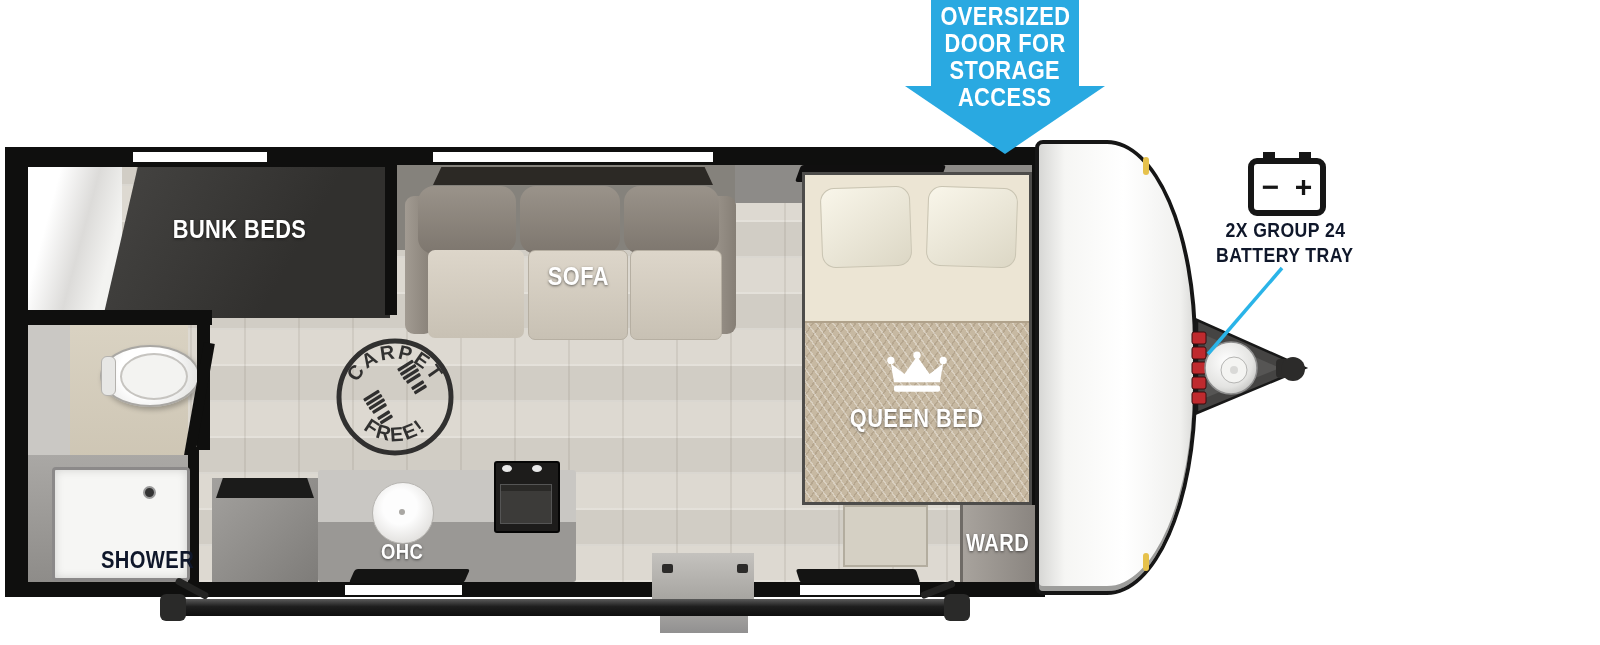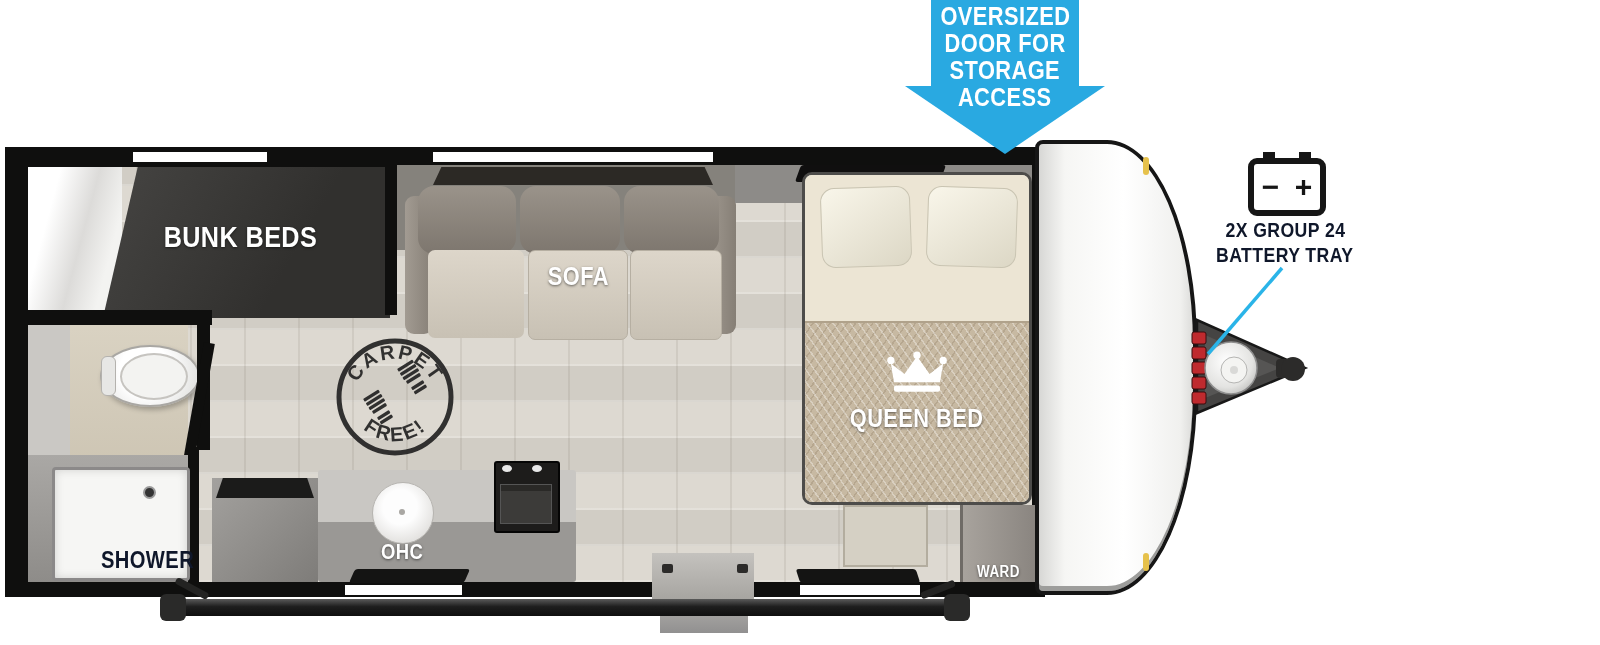--- a/index.html
+++ b/index.html
@@ -29,21 +29,21 @@
 <div id="canvas">
 
   <div class="abs wall" style="left:5px;top:147px;width:1040px;height:450px;"></div>
   <div class="abs floor" style="left:28px;top:167px;width:1004px;height:415px;"></div>
 
   <div class="abs" style="left:28px;top:167px;width:94px;height:143px;
               background:linear-gradient(105deg,#ffffff 25%,#dcdbd9 55%,#f3f3f1 80%);"></div>
   <div class="abs" style="left:100px;top:167px;width:290px;height:151px;
               background:linear-gradient(120deg,#464543,#31302e 65%);
               clip-path:polygon(13% 0,100% 0,100% 100%,1% 100%);"></div>
-  <div class="lbl lt" style="left:140px;top:220px;width:200px;font-size:30px;">
+  <div class="lbl lt" style="left:140px;top:214px;width:200px;font-size:26px;">
     <span class="cond">BUNK BEDS</span></div>
   <div class="abs wall" style="left:385px;top:147px;width:12px;height:168px;"></div>
   <div class="abs wall" style="left:5px;top:310px;width:207px;height:15px;"></div>
 
   <div class="abs" style="left:28px;top:325px;width:160px;height:257px;background:#cac8c4;"></div>
   <div class="abs" style="left:70px;top:325px;width:118px;height:132px;
               background:linear-gradient(180deg,#dcd4c2,#cfc6b2);opacity:.85;"></div>
   <div class="abs" style="left:100px;top:345px;width:96px;height:58px;border-radius:50%;
               background:radial-gradient(circle at 45% 40%,#ffffff 40%,#d9d9d7);
               border:2px solid #a9a7a3;box-shadow:2px 3px 5px rgba(0,0,0,.25);"></div>
@@ -116,21 +116,21 @@
               background:linear-gradient(180deg,#ddd6ca,#c8c1b4);border:1px solid #b6afa2;"></div>
   <div class="abs" style="left:630px;top:250px;width:90px;height:88px;border-radius:7px;
               background:linear-gradient(180deg,#ddd6ca,#c8c1b4);border:1px solid #b6afa2;"></div>
   <div class="lbl lt" style="left:498px;top:261px;width:160px;font-size:26px;">
     <span class="cond">SOFA</span></div>
 
   <div class="abs" style="left:735px;top:165px;width:297px;height:38px;background:#8d8b88;"></div>
   <div class="abs" style="left:798px;top:165px;width:145px;height:17px;background:#100f0f;
               border-radius:3px;transform:skewX(-20deg);"></div>
   <div class="abs" style="left:802px;top:172px;width:230px;height:333px;border:3px solid #4d4c4a;
-              border-radius:10px;box-sizing:border-box;background:#ece5d4;overflow:hidden;">
+              border-radius:0;box-sizing:border-box;background:#ece5d4;overflow:hidden;">
     <div class="abs" style="left:0;top:0;width:224px;height:146px;background:#ece5d4;
                 border-bottom:3px solid #f8f4e8;"></div>
     <div class="abs" style="left:16px;top:12px;width:88px;height:78px;border-radius:14px;
                 background:linear-gradient(145deg,#f9f6ea,#dcd7c5);border:1px solid #c9c4b2;
                 transform:rotate(-2deg);"></div>
     <div class="abs" style="left:122px;top:12px;width:88px;height:78px;border-radius:14px;
                 background:linear-gradient(145deg,#f9f6ea,#dcd7c5);border:1px solid #c9c4b2;
                 transform:rotate(2deg);"></div>
     <div class="abs herr" style="left:0;top:146px;width:224px;height:181px;border-top:2px solid #b0a28b;"></div>
     <svg class="abs" style="left:50%;top:176px;transform:translateX(-50%);" width="72" height="46" viewBox="0 0 64 44">
@@ -142,21 +142,21 @@
         <rect x="10" y="33" width="44" height="6" rx="2"></rect>
       </g>
     </svg>
     <div class="lbl lt" style="left:0;top:228px;width:224px;font-size:26px;">
       <span class="cond">QUEEN BED</span></div>
   </div>
   <div class="abs" style="left:843px;top:505px;width:85px;height:62px;background:#d5d0c4;
               border:2px solid #b3ad9f;box-sizing:border-box;"></div>
   <div class="abs" style="left:960px;top:505px;width:72px;height:77px;
               background:linear-gradient(90deg,#a8a39d,#8a8580);border-left:3px solid #6f6b66;"></div>
-  <div class="lbl lt" style="left:928px;top:529px;width:140px;font-size:16px;margin-top:34px;">
+  <div class="lbl lt" style="left:928px;top:529px;width:140px;font-size:24px;">
     <span class="cond">WARD</span></div>
   <div class="abs" style="left:798px;top:569px;width:120px;height:14px;background:#141413;
               border-radius:3px;transform:skewX(18deg);"></div>
 
   <div class="abs win" style="left:133px;top:152px;width:134px;height:10px;"></div>
   <div class="abs win" style="left:433px;top:152px;width:280px;height:10px;"></div>
   <div class="abs win" style="left:345px;top:585px;width:117px;height:10px;"></div>
   <div class="abs win" style="left:800px;top:585px;width:120px;height:10px;"></div>
 
   <svg class="abs" style="left:333px;top:335px;opacity:.9;" width="124" height="124" viewBox="0 0 124 124">

